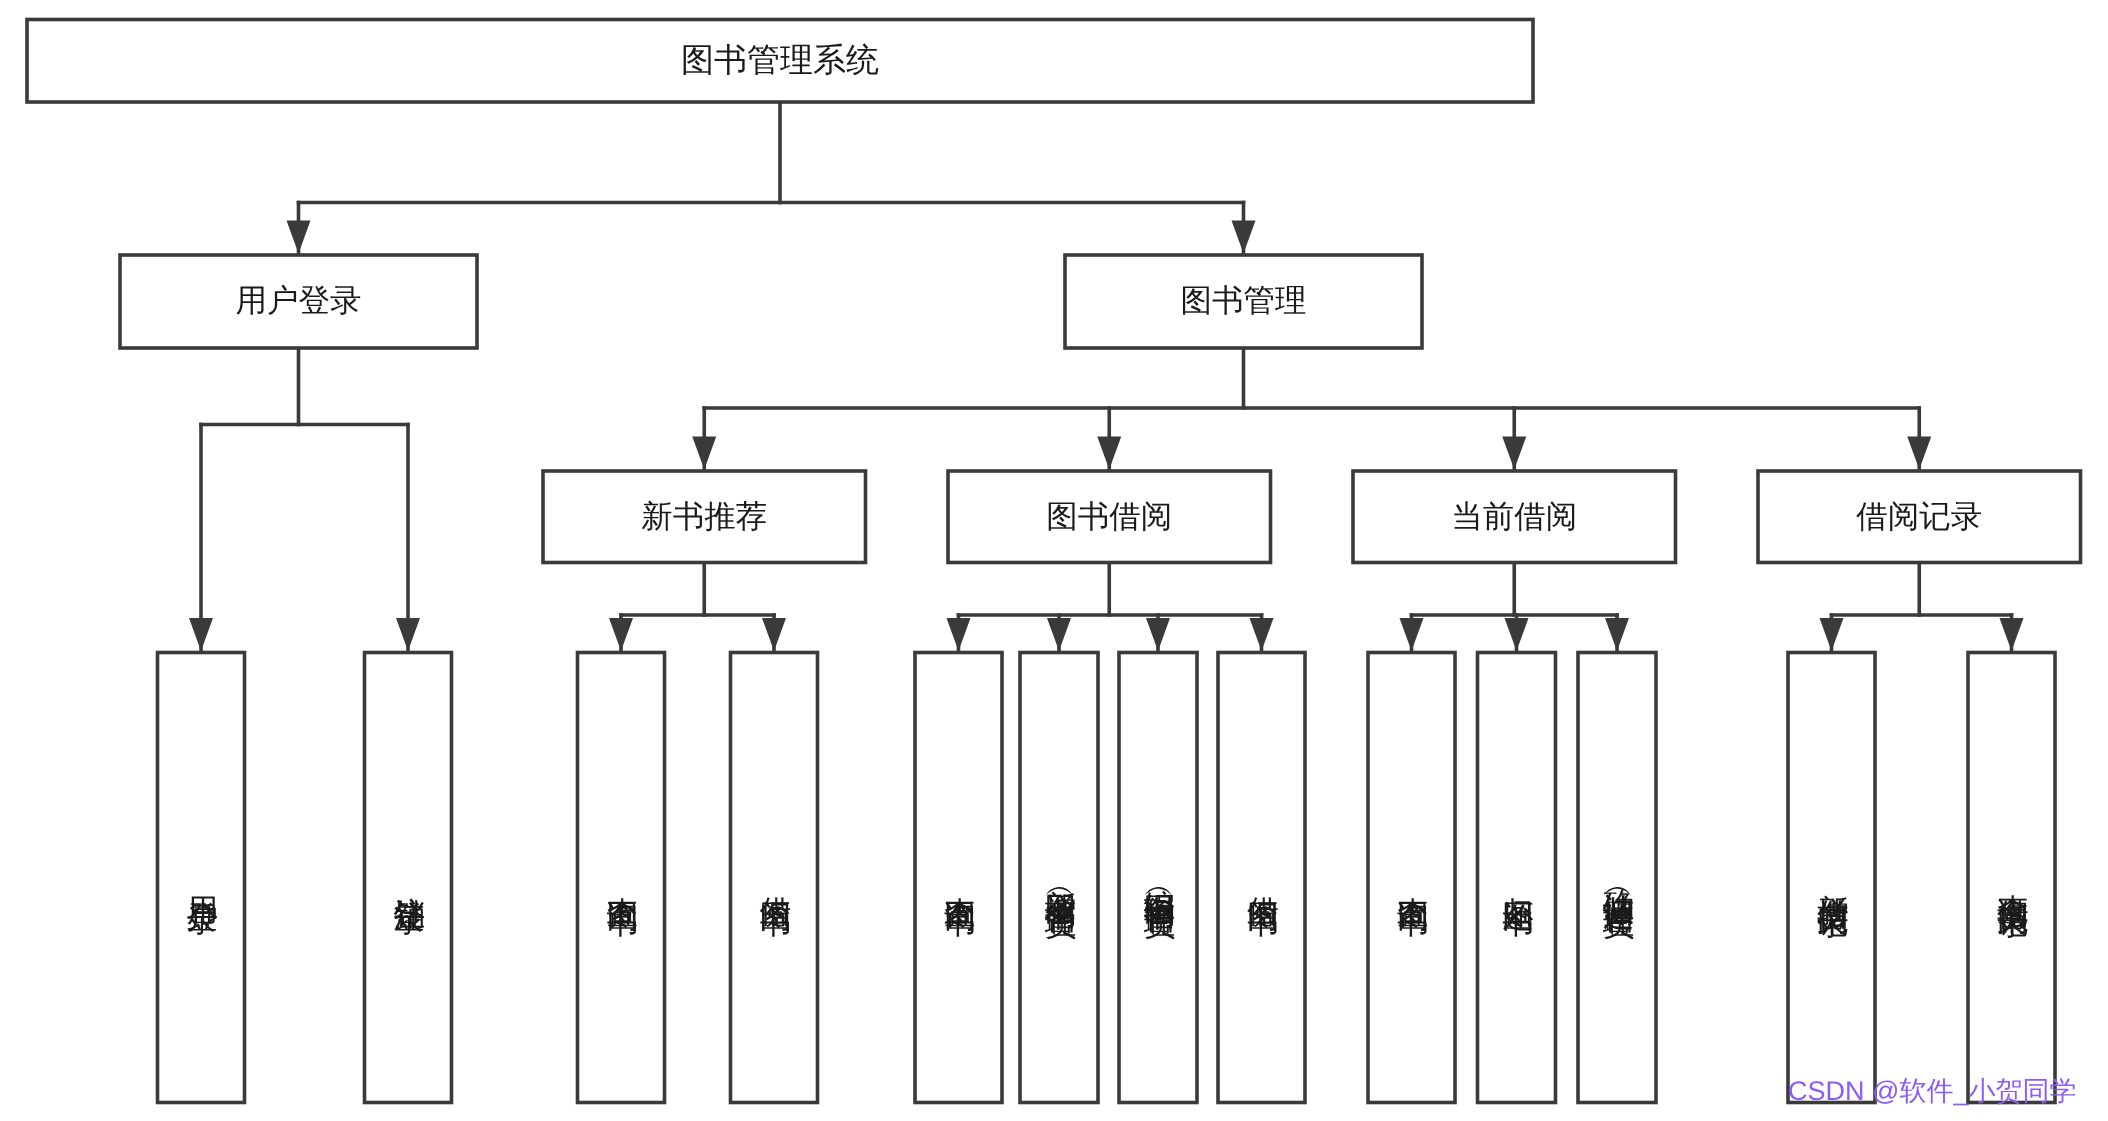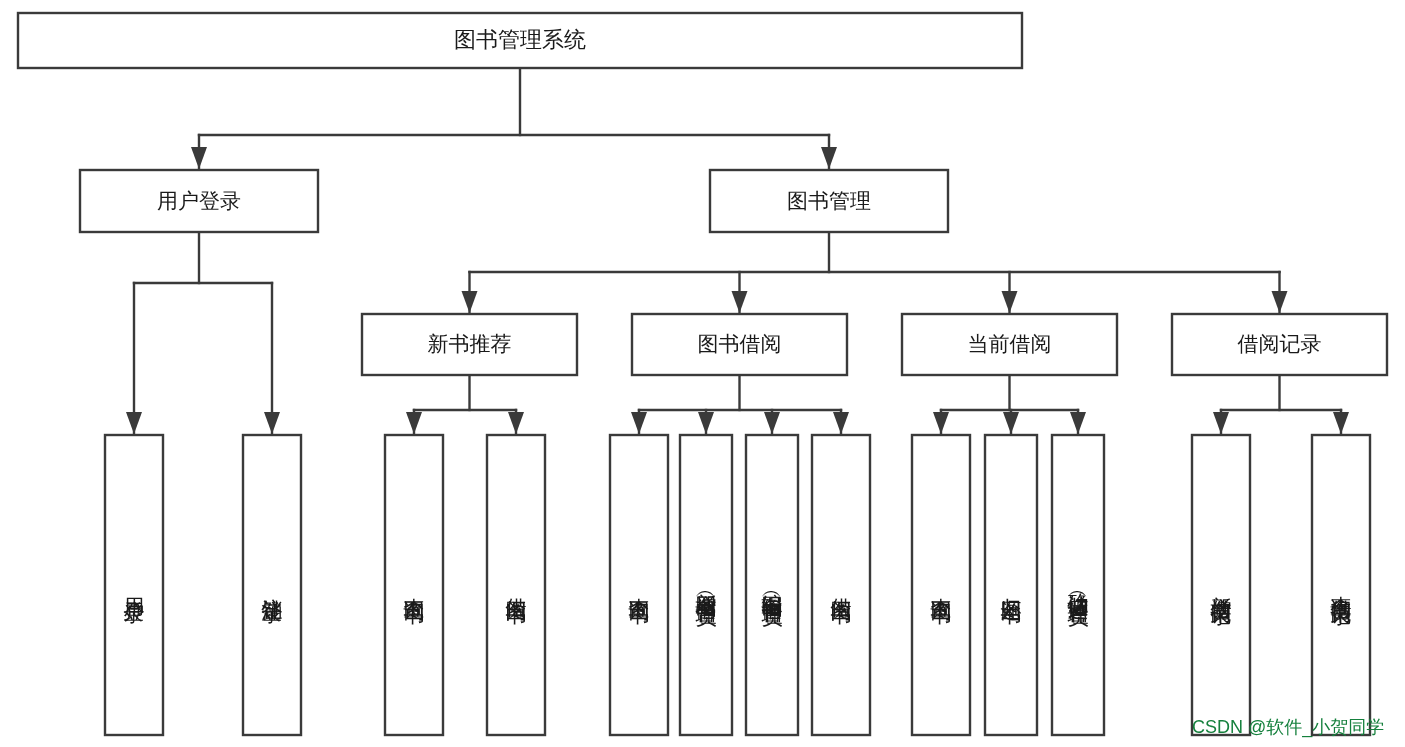--- a/index.html
+++ b/index.html
@@ -68,21 +68,21 @@
     white-space: nowrap;
     pointer-events: none;
     display: flex;
     align-items: center;
     justify-content: center;
   }
   .watermark {
     position: absolute;
     font-family: "Liberation Sans", sans-serif;
     font-size: 18px;
-    color: #15803d;
+    color: #8b5cf6;
     white-space: nowrap;
   }
 </style>
 </head>
 <body>
 
 <div id="diagram-root">
 
   <svg class="diagram-canvas" viewBox="0 0 1405 747">
     <g id="connectors">

